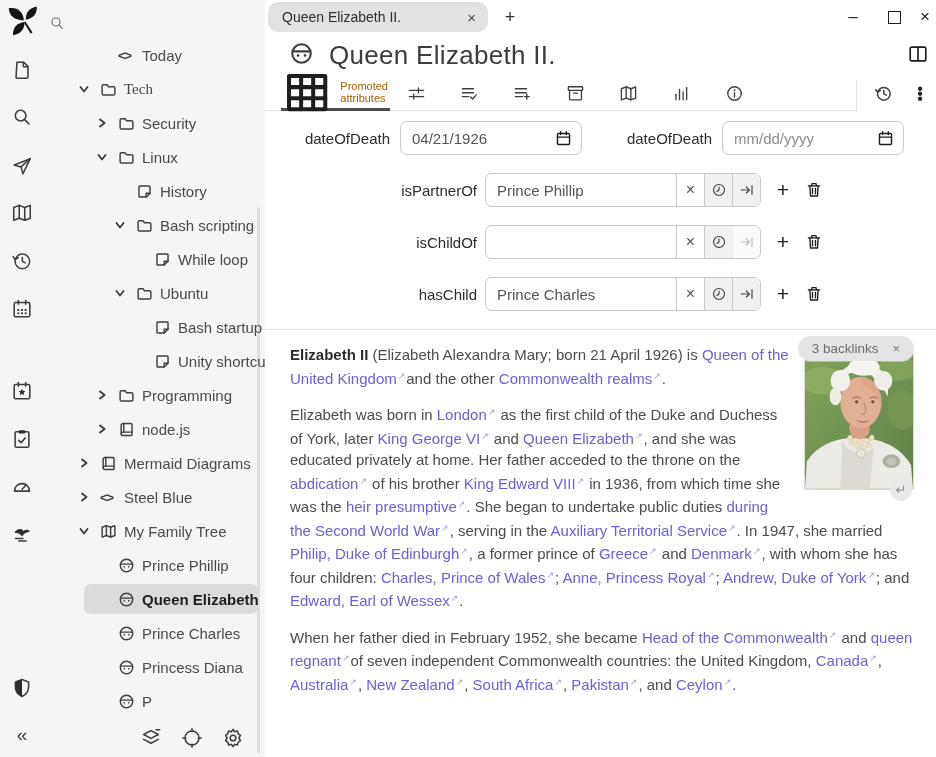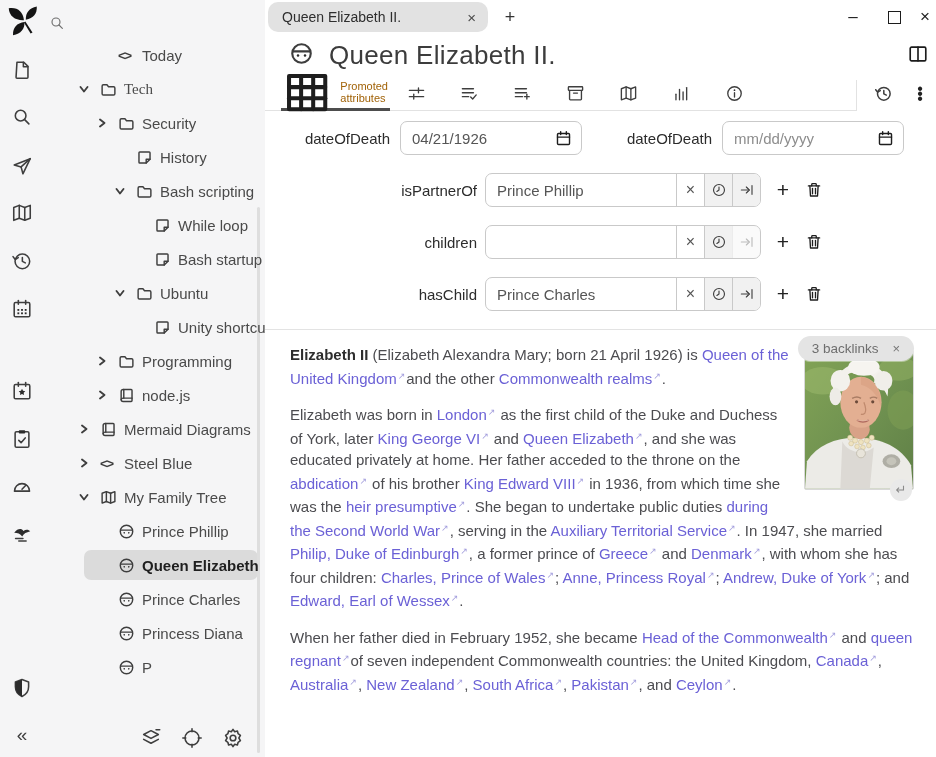--- a/index.html
+++ b/index.html
@@ -236,20 +236,33 @@
               <polyline points="4,2.5 8.5,6 4,9.5"></polyline>
             </svg>
           </span>
           <span class="ticon">
             <svg class="ic" viewBox="0 0 20 20">
               <path d="M2.5 6 a1.5 1.5 0 0 1 1.5 -1.5 h4.2 l1.8 2.2 h6 a1.5 1.5 0 0 1 1.5 1.5 v6.8 a1.5 1.5 0 0 1 -1.5 1.5 h-12 a1.5 1.5 0 0 1 -1.5 -1.5 z"></path>
             </svg>
           </span>
           <span class="tlabel">Security</span>
         </div>
+        <div class="trow" style="padding-left: 51px;">
+          <span class="chev down">
+            <svg viewBox="0 0 12 12">
+              <polyline points="4,2.5 8.5,6 4,9.5"></polyline>
+            </svg>
+          </span>
+          <span class="ticon">
+            <svg class="ic" viewBox="0 0 20 20">
+              <path d="M2.5 6 a1.5 1.5 0 0 1 1.5 -1.5 h4.2 l1.8 2.2 h6 a1.5 1.5 0 0 1 1.5 1.5 v6.8 a1.5 1.5 0 0 1 -1.5 1.5 h-12 a1.5 1.5 0 0 1 -1.5 -1.5 z"></path>
+            </svg>
+          </span>
+          <span class="tlabel">Linux</span>
+        </div>
         <div class="trow" style="padding-left: 69px;">
           <span class="chev"></span>
           <span class="ticon">
             <svg class="ic" viewBox="0 0 20 20">
               <path d="M3.5 4.5 a1 1 0 0 1 1 -1 h11 a1 1 0 0 1 1 1 v7.5 l-4.5 4.5 h-7.5 a1 1 0 0 1 -1 -1 z"></path>
               <path d="M16.5 12 h-4.5 v4.5"></path>
             </svg>
           </span>
           <span class="tlabel">History</span>
         </div>
@@ -269,42 +282,42 @@
         <div class="trow" style="padding-left: 87px;">
           <span class="chev"></span>
           <span class="ticon">
             <svg class="ic" viewBox="0 0 20 20">
               <path d="M3.5 4.5 a1 1 0 0 1 1 -1 h11 a1 1 0 0 1 1 1 v7.5 l-4.5 4.5 h-7.5 a1 1 0 0 1 -1 -1 z"></path>
               <path d="M16.5 12 h-4.5 v4.5"></path>
             </svg>
           </span>
           <span class="tlabel">While loop</span>
         </div>
+        <div class="trow" style="padding-left: 69px;">
+          <span class="chev down">
+            <svg viewBox="0 0 12 12">
+              <polyline points="4,2.5 8.5,6 4,9.5"></polyline>
+            </svg>
+          </span>
+          <span class="ticon">
+            <svg class="ic" viewBox="0 0 20 20">
+              <path d="M2.5 6 a1.5 1.5 0 0 1 1.5 -1.5 h4.2 l1.8 2.2 h6 a1.5 1.5 0 0 1 1.5 1.5 v6.8 a1.5 1.5 0 0 1 -1.5 1.5 h-12 a1.5 1.5 0 0 1 -1.5 -1.5 z"></path>
+            </svg>
+          </span>
+          <span class="tlabel">Ubuntu</span>
+        </div>
         <div class="trow" style="padding-left: 87px;">
           <span class="chev"></span>
           <span class="ticon">
             <svg class="ic" viewBox="0 0 20 20">
               <path d="M3.5 4.5 a1 1 0 0 1 1 -1 h11 a1 1 0 0 1 1 1 v7.5 l-4.5 4.5 h-7.5 a1 1 0 0 1 -1 -1 z"></path>
               <path d="M16.5 12 h-4.5 v4.5"></path>
             </svg>
           </span>
           <span class="tlabel">Bash startup</span>
-        </div>
-        <div class="trow" style="padding-left: 69px;">
-          <span class="chev down">
-            <svg viewBox="0 0 12 12">
-              <polyline points="4,2.5 8.5,6 4,9.5"></polyline>
-            </svg>
-          </span>
-          <span class="ticon">
-            <svg class="ic" viewBox="0 0 20 20">
-              <path d="M2.5 6 a1.5 1.5 0 0 1 1.5 -1.5 h4.2 l1.8 2.2 h6 a1.5 1.5 0 0 1 1.5 1.5 v6.8 a1.5 1.5 0 0 1 -1.5 1.5 h-12 a1.5 1.5 0 0 1 -1.5 -1.5 z"></path>
-            </svg>
-          </span>
-          <span class="tlabel">Ubuntu</span>
         </div>
         <div class="trow" style="padding-left: 87px;">
           <span class="chev"></span>
           <span class="ticon">
             <svg class="ic" viewBox="0 0 20 20">
               <path d="M3.5 4.5 a1 1 0 0 1 1 -1 h11 a1 1 0 0 1 1 1 v7.5 l-4.5 4.5 h-7.5 a1 1 0 0 1 -1 -1 z"></path>
               <path d="M16.5 12 h-4.5 v4.5"></path>
             </svg>
           </span>
           <span class="tlabel">Unity shortcuts</span>
@@ -634,21 +647,21 @@
               <line x1="4.5" y1="6.5" x2="19.5" y2="6.5"></line>
               <path d="M9 6.5 V4.5 a1 1 0 0 1 1 -1 h4 a1 1 0 0 1 1 1 v2"></path>
               <path d="M6.5 6.5 l.8 13.5 h9.4 l.8 -13.5"></path>
               <line x1="10" y1="10" x2="10" y2="17"></line>
               <line x1="14" y1="10" x2="14" y2="17"></line>
             </svg>
           </span>
       </div>
 
       <div class="arow">
-        <span class="alabel wr">children</span>
+        <span class="alabel wr">isChildOf</span>
         <span class="relgroup">
           <input type="text" value="" style="">
           <span class="gbtn clear">×</span>
           <span class="gbtn">
               <svg class="ic" viewBox="0 0 24 24">
                 <circle cx="12" cy="12" r="8.2"></circle>
                 <polyline points="12,7.5 12,12 8.8,14.2"></polyline>
               </svg>
             </span>
           <span class="gbtn disabled">

